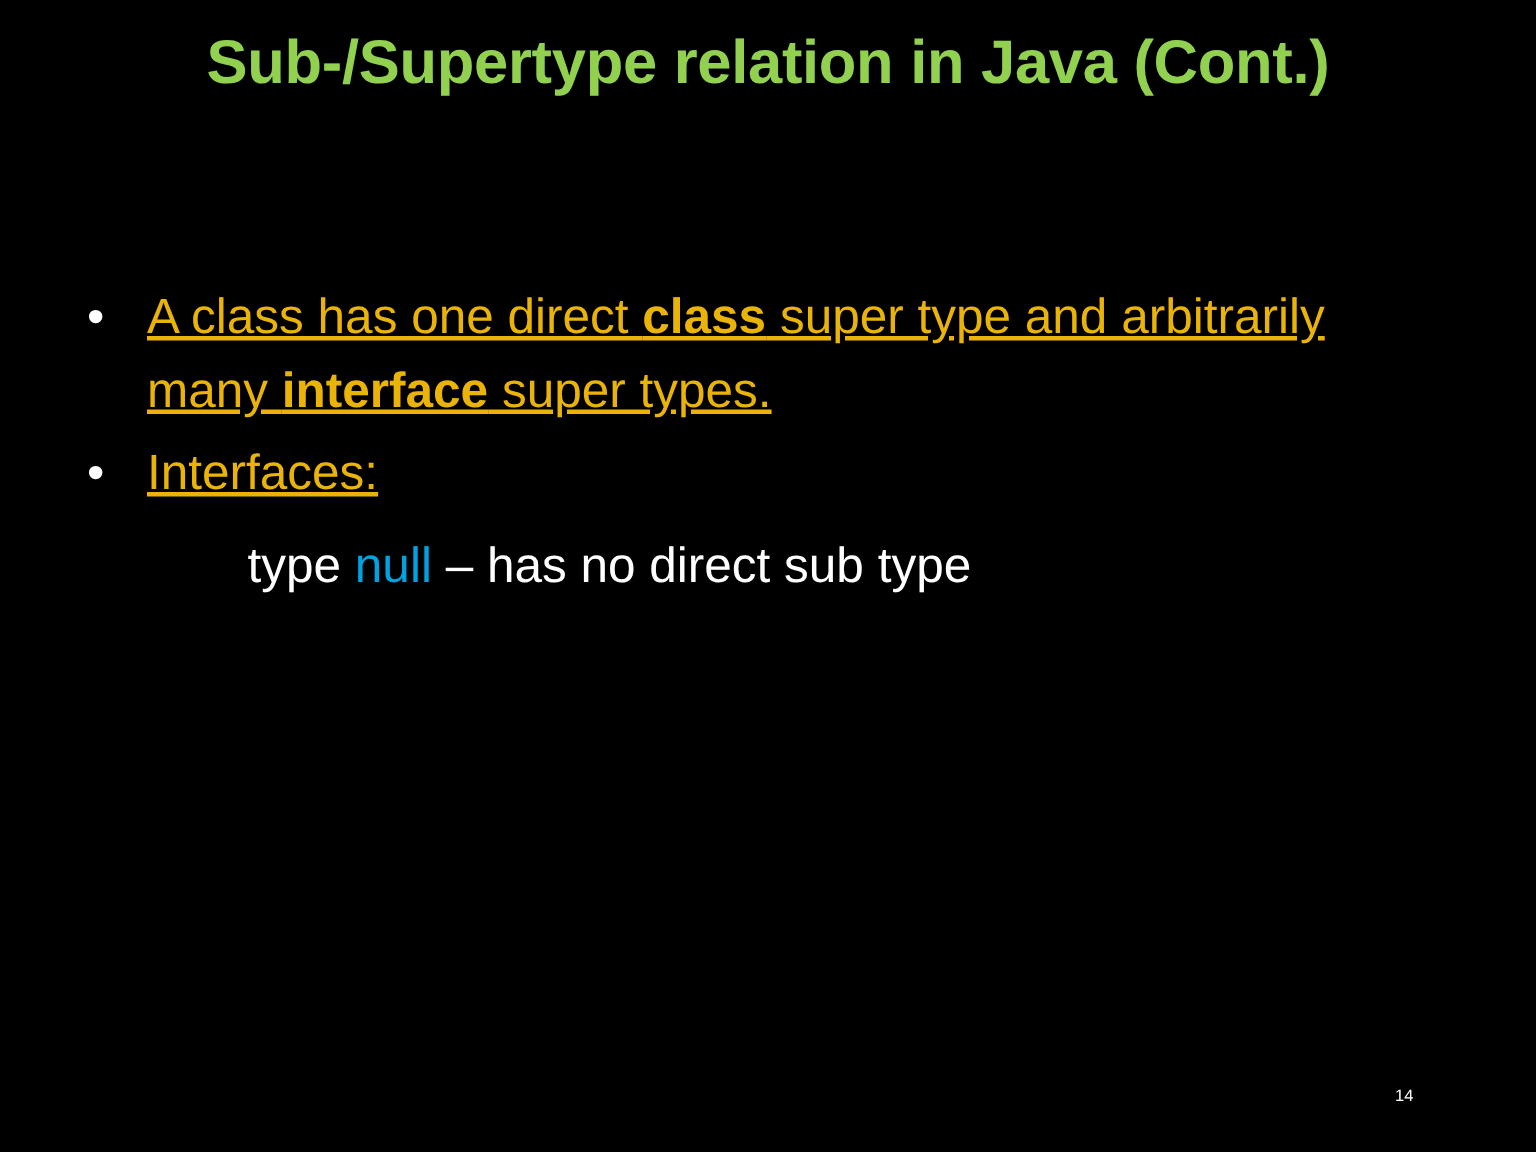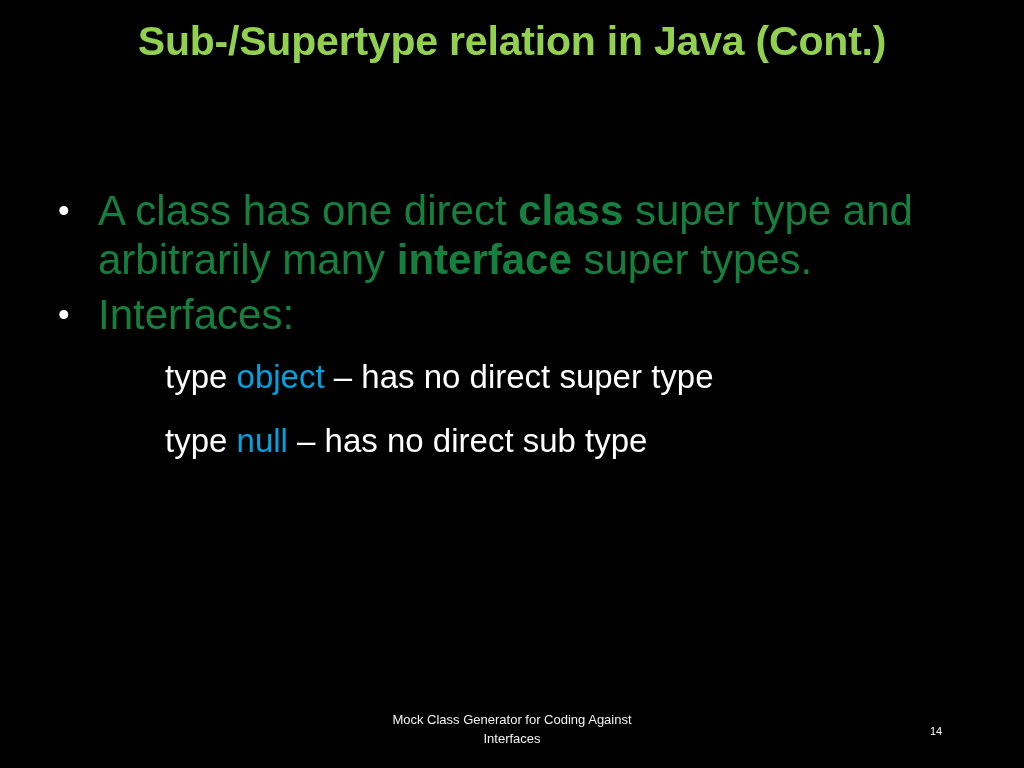--- a/index.html
+++ b/index.html
@@ -51,23 +51,24 @@
   .bullet-mark {
     flex: 0 0 auto;
     width: 40px;
     font-size: 33px;
     line-height: 49px;
     color: #FFFFFF;
     text-align: left;
   }
   .bullet-text {
     flex: 1 1 auto;
-    font-size: 42px;
+    font-size: 33px;
     line-height: 49px;
-    color: #15803d;
+    color: #eab308;
+    text-decoration: underline;
   }
   .bullet-text b {
     font-weight: bold;
   }
   .sub-line {
     margin-left: 107px;
     font-size: 33px;
     line-height: 64px;
     color: #FFFFFF;
     white-space: nowrap;
@@ -110,26 +111,21 @@
     <div class="bullet-row">
       <span class="bullet-mark">•</span>
       <span class="bullet-text"><span>A class has one direct </span><b>class</b><span> super type and arbitrarily many </span><b>interface</b><span> super types.</span></span>
     </div>
 
     <div class="bullet-row">
       <span class="bullet-mark">•</span>
       <span class="bullet-text"><span>Interfaces:</span></span>
     </div>
 
-    <div class="sub-line"><span>type </span><span class="kw-blue">object</span><span> – has no direct super type</span></div>
 
     <div class="sub-line"><span>type </span><span class="kw-blue">null</span><span> – has no direct sub type</span></div>
 
   </div>
 
-  <div class="footer-note">
-    <div>Mock Class Generator for Coding Against</div>
-    <div>Interfaces</div>
-  </div>
 
   <div class="page-number">14</div>
 
 </div>
 
 </body></html>

